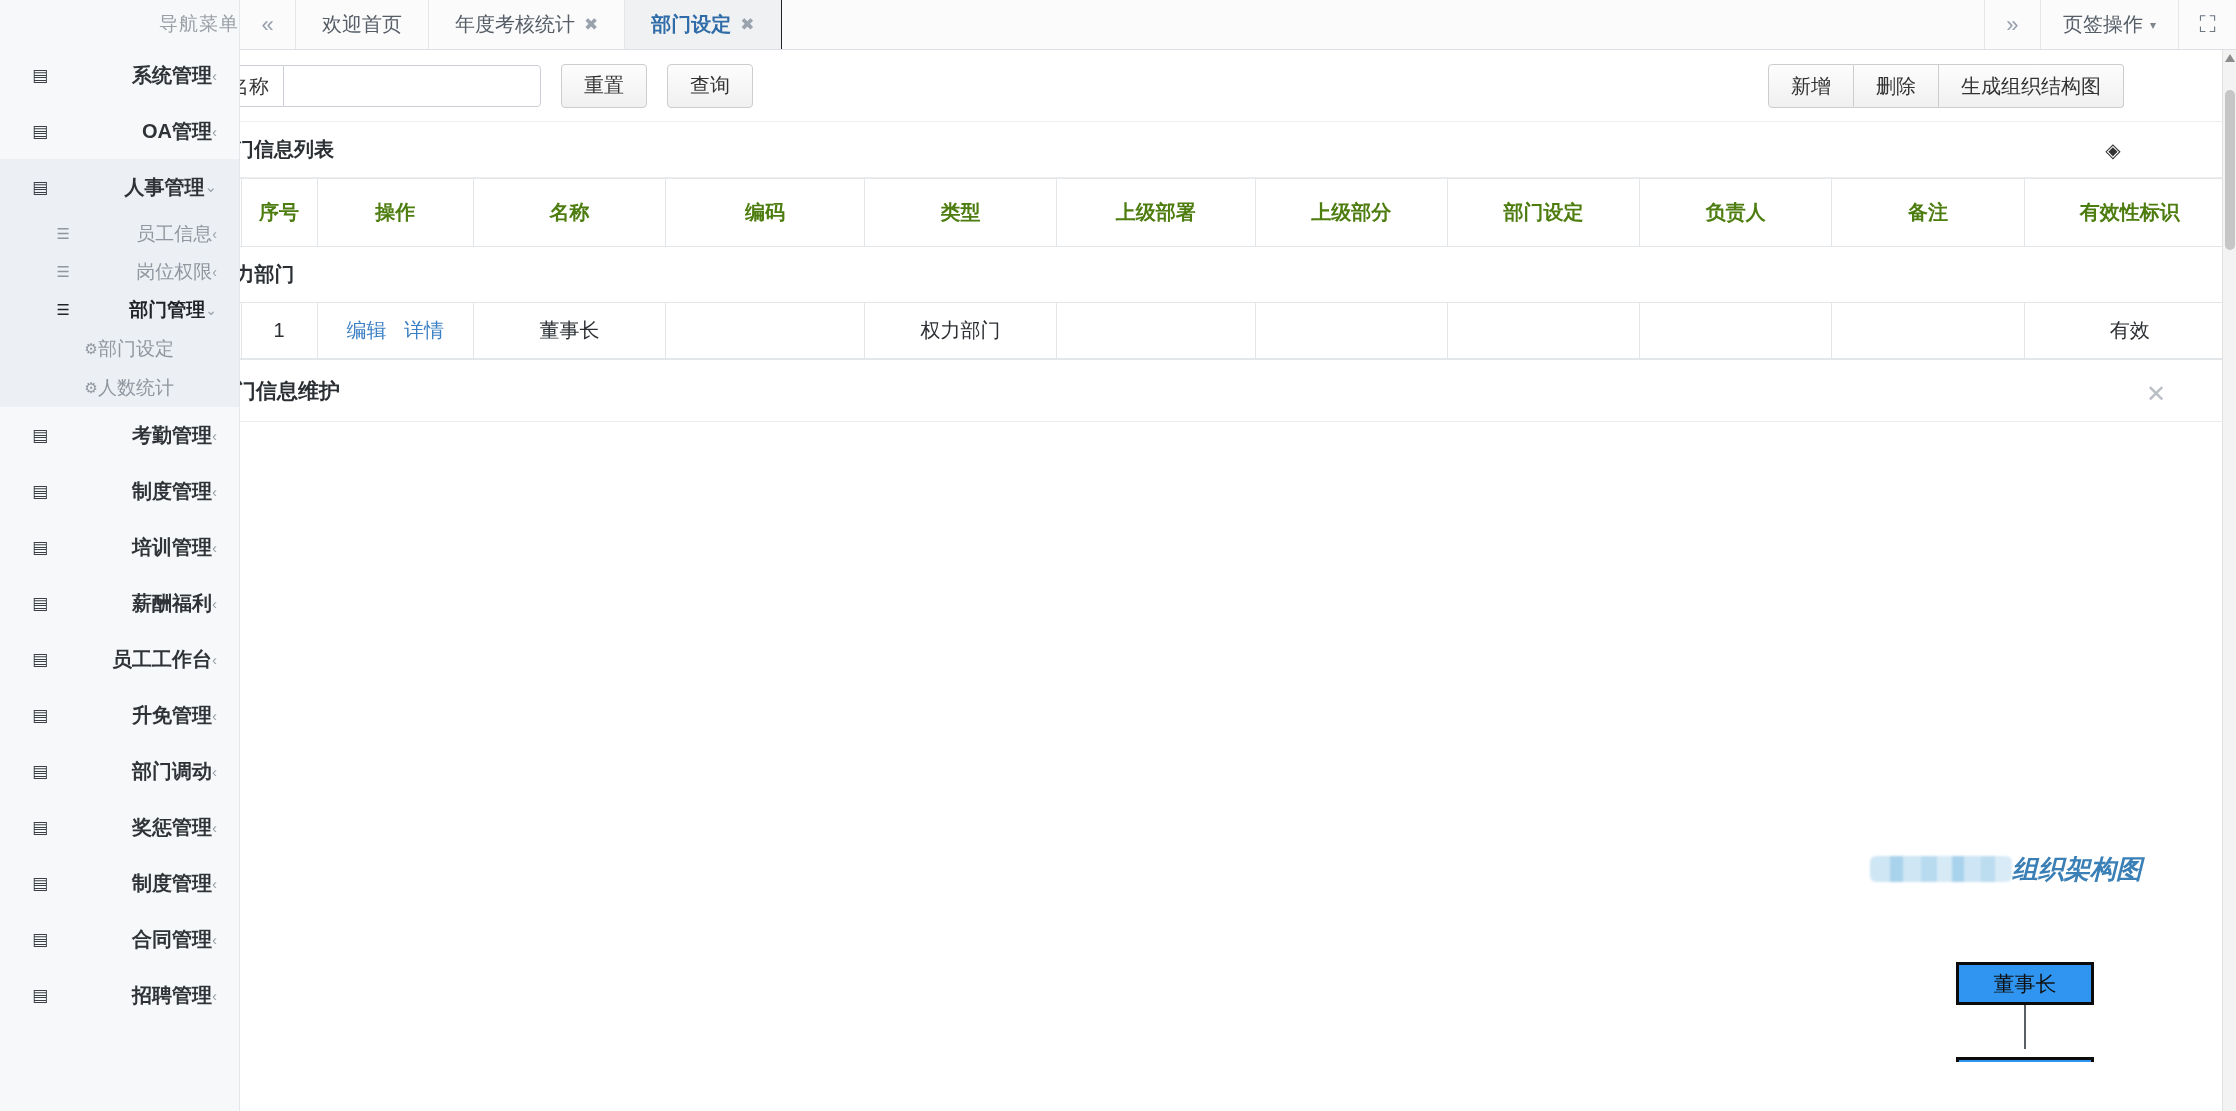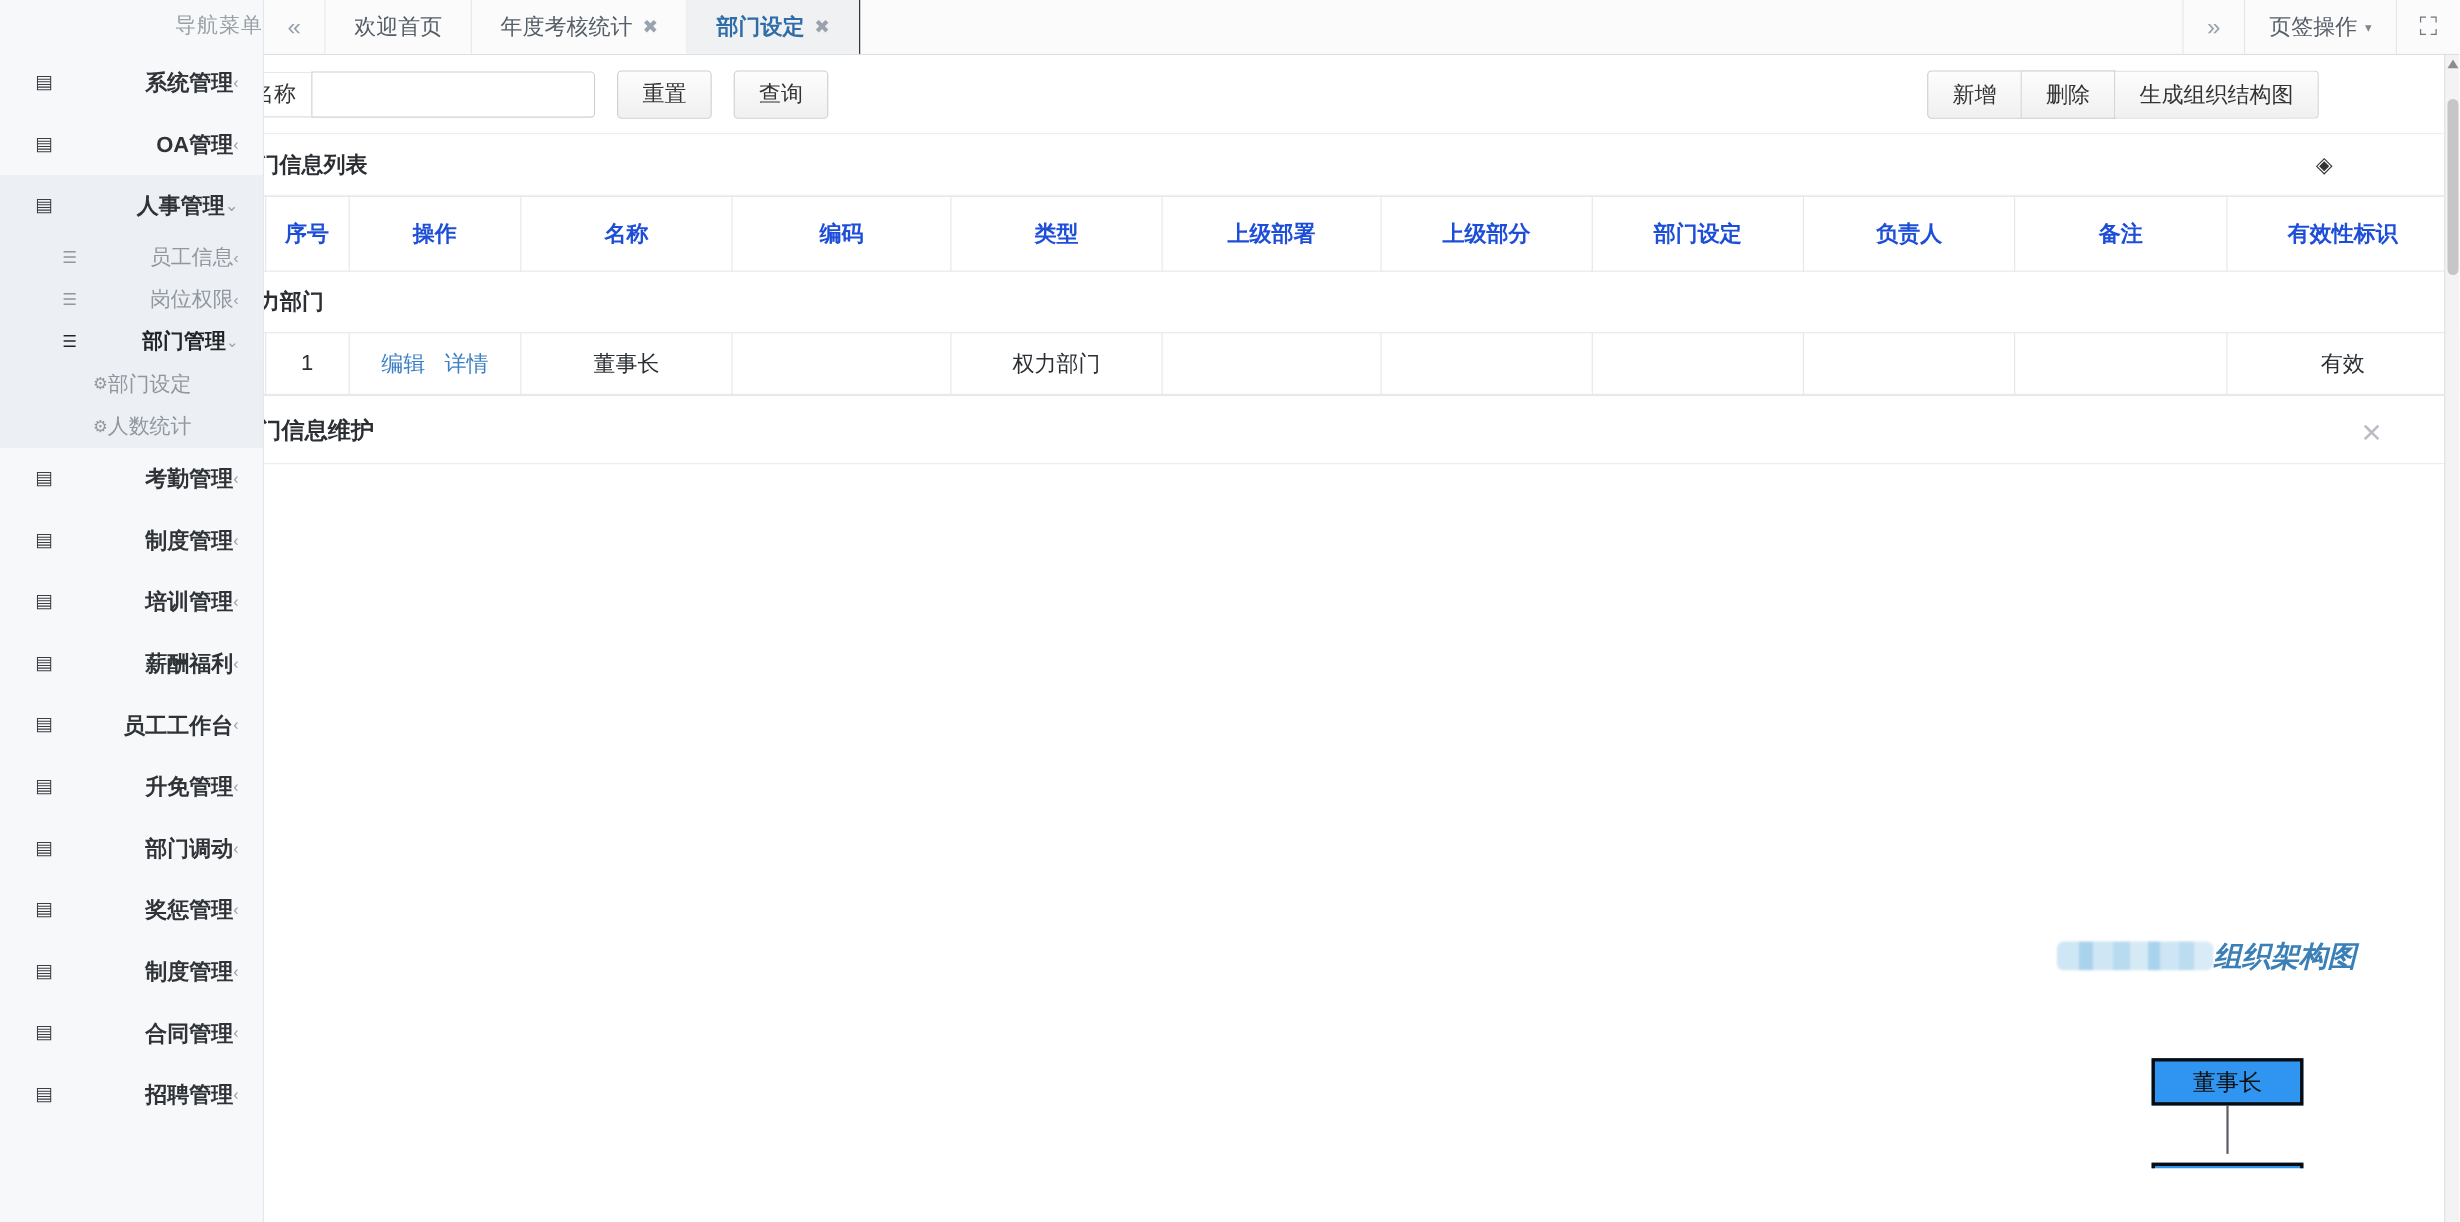--- a/index.html
+++ b/index.html
@@ -98,40 +98,40 @@
   }
   .field-input {
     width:258px; height:42px; border:1px solid #ccd0d6; border-radius:0 4px 4px 0;
     padding:0 10px; font-size:19px; outline:none; font-family:inherit;
   }
   .btn {
     height:44px; padding:0 22px; margin-left:20px; font-size:20px;
     background:linear-gradient(#fdfdfd,#f0f0f0); border:1px solid #cdcdcd;
     border-radius:4px; cursor:pointer; color:#333; font-family:inherit;
   }
-  .btn-group { position:absolute; right:128px; top:14px; display:flex;padding-left:20px; }
+  .btn-group { position:absolute; right:112px; top:14px; display:flex;padding-left:20px; }
   .btn-group .btn { margin-left:0; border-radius:0; border-left:none; }
   .btn-group .btn:first-child { border-radius:4px 0 0 4px; border-left:1px solid #cdcdcd; }
   .btn-group .btn:last-child { border-radius:0 4px 4px 0; }
 
   
   .list-head {
     height:56px; display:flex; align-items:center; padding-left:22px;
     font-size:20px; font-weight:bold; color:#2b2f33; position:relative;
     border-bottom:1px solid #eceef0;
   }
   .collapse-dot {
     position:absolute; right:112px; top:18px; width:22px; height:22px;
     color:#333; font-size:20px; text-align:center; line-height:20px; cursor:pointer;
   }
 
   
   table.dept { width:100%; border-collapse:collapse; table-layout:fixed; }
   table.dept th {
-    height:68px; font-size:20px; font-weight:bold; color:#1d4ed8;
+    height:68px; font-size:20px; font-weight:bold; color:#4d7c0f;
     border:1px solid #e4e7ea; background:#fff; text-align:center;
   }
   table.dept td {
     height:56px; font-size:20px; color:#2b2f33; text-align:center;
     border:1px solid #e4e7ea; background:#fff;
   }
   td.grp {
     text-align:left !important; padding-left:22px; font-weight:bold;
     border-left:none !important; border-right:none !important;
   }

